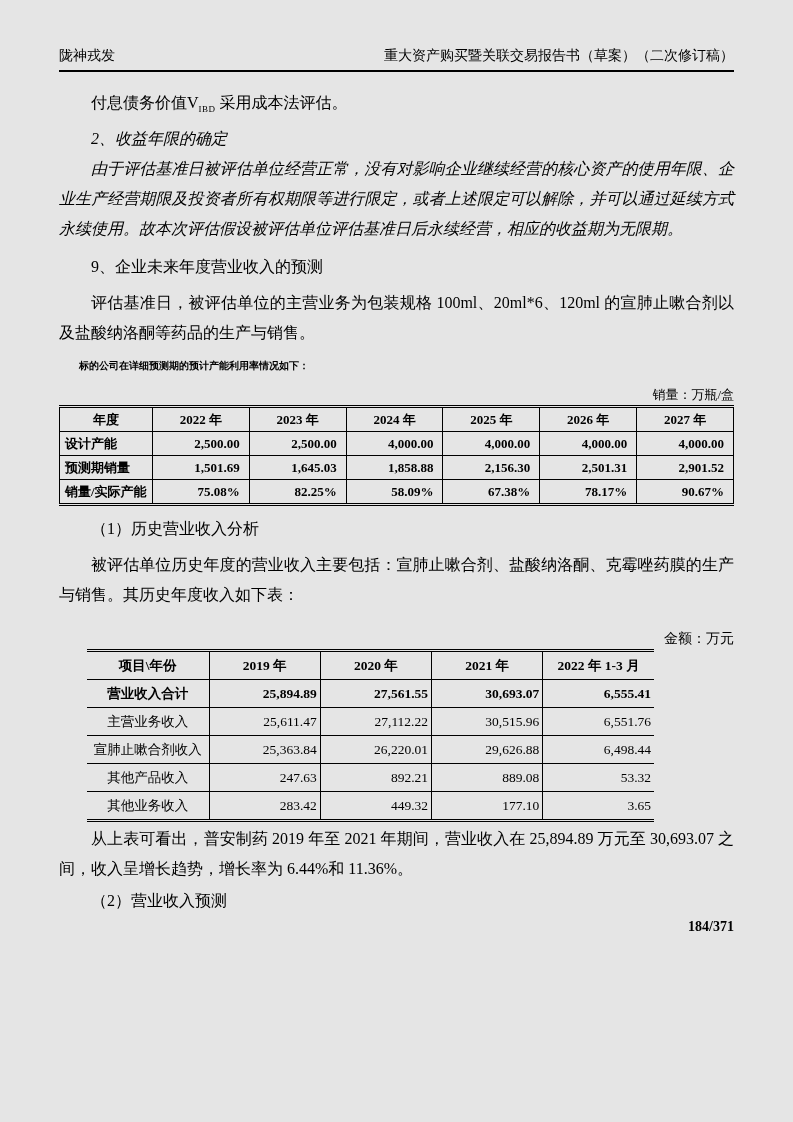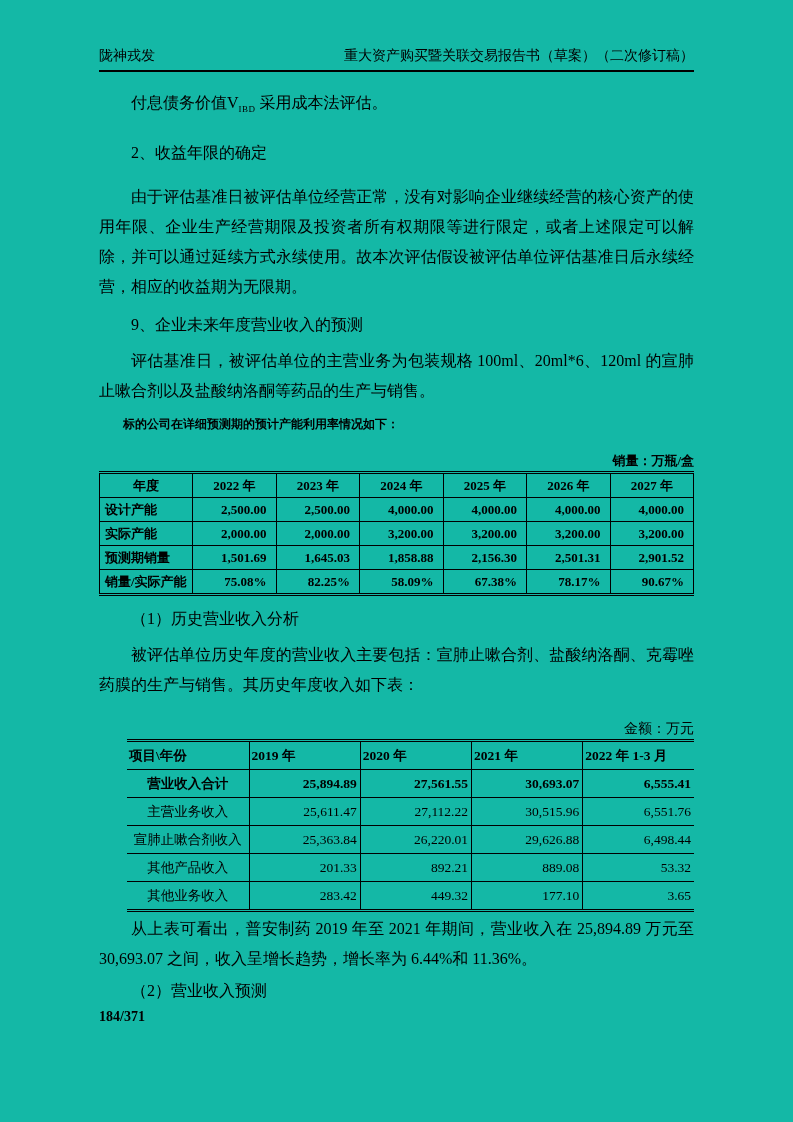--- a/index.html
+++ b/index.html
@@ -1,47 +1,47 @@
 <!DOCTYPE html>
 <html><head>
 <meta charset="utf-8">
 <style>
   html,body { margin:0; padding:0; background:#ffffff; }
   .page {
     position:relative;
     width:793px; height:1122px;
     margin:0 auto;
-    background:#14b8a6;
+    background:#e5e5e5;
     box-sizing:border-box;
-    padding:0 99px;
+    padding:0 59px;
     color:#000;
     font-family:"Liberation Serif","DejaVu Serif",serif;
     overflow:hidden;
   }
   
   .doc-header {
     display:flex; justify-content:space-between; align-items:flex-end;
     padding-top:47px; padding-bottom:5px;
     border-bottom:2px solid #000;
     font-size:14px; line-height:18px;
   }
   
   .para {
     margin:0; font-size:16px; line-height:30px;
     text-align:justify; text-indent:2em;
   }
-  .mt16{margin-top:16px;} .mt14{margin-top:14px;} .mt8{margin-top:8px;}
+  .mt16{margin-top:16px;} .mt14{font-style:italic;} .mt8{margin-top:8px;}
   .mt6{margin-top:6px;} .mt4{margin-top:4px;} .mt2{margin-top:2px;}
   sub.vsub { font-size:9px; vertical-align:-4px; letter-spacing:0.5px; }
   .caption {
-    margin:6px 0 16px; font-size:12px; line-height:24px;
+    margin:6px 0 8px; font-size:10px; line-height:24px;
     font-weight:bold; text-indent:2em; text-align:justify;
   }
   .unit-line { margin:6px 0 1px; font-size:13px; line-height:18px; text-align:right; }
-  .unit-bold { font-weight:bold;text-align:right; }
+  .unit-bold { font-weight:normal;text-align:right; }
   .unit-plain { font-size:14px; margin-top:20px; }
   
   table.t1 {
     width:100%; border-collapse:collapse; table-layout:fixed;
     font-size:13px; font-weight:bold; margin-top:1px;
     border-top:3px double #000; border-bottom:3px double #000;
   }
   table.t1 th, table.t1 td {
     border:1px solid #000; height:19px; padding:2px 6px;
     overflow:hidden; white-space:nowrap;
@@ -56,27 +56,27 @@
     border-collapse:collapse; table-layout:fixed;
     font-size:13.5px;
     border-top:3px double #000; border-bottom:3px double #000;
   }
   table.t2 th, table.t2 td {
     border-top:1px solid #000; height:21px; padding:3px 2px;
     overflow:hidden; white-space:nowrap;
   }
   table.t2 th + th, table.t2 td + td { border-left:1px solid #000; }
   table.t2 col.c-label { width:122px; }
-  table.t2 th { text-align:left; font-weight:bold;font-family:Liberation Serif, serif; }
+  table.t2 th { text-align:center; font-weight:bold;font-family:Liberation Serif, serif; }
   table.t2 td.lbl { text-align:center; }
   table.t2 td.num { text-align:right; padding-right:3px; }
   table.t2 tr.bold-row td { font-weight:bold; }
   
   .page-num {
-    margin-top:2px; text-align:left;
+    margin-top:2px; text-align:right;
     font-size:14px; font-weight:bold; line-height:18px;
   }
 </style>
 </head>
 <body>
 
 <div class="page">
 
   <div class="doc-header">
     <span>陇神戎发</span>
@@ -120,29 +120,20 @@
     </thead>
     <tbody>
       <tr>
         <td class="lbl">设计产能</td>
         <td class="num">2,500.00</td>
         <td class="num">2,500.00</td>
         <td class="num">4,000.00</td>
         <td class="num">4,000.00</td>
         <td class="num">4,000.00</td>
         <td class="num">4,000.00</td>
-      </tr>
-      <tr>
-        <td class="lbl">实际产能</td>
-        <td class="num">2,000.00</td>
-        <td class="num">2,000.00</td>
-        <td class="num">3,200.00</td>
-        <td class="num">3,200.00</td>
-        <td class="num">3,200.00</td>
-        <td class="num">3,200.00</td>
       </tr>
       <tr>
         <td class="lbl">预测期销量</td>
         <td class="num">1,501.69</td>
         <td class="num">1,645.03</td>
         <td class="num">1,858.88</td>
         <td class="num">2,156.30</td>
         <td class="num">2,501.31</td>
         <td class="num">2,901.52</td>
       </tr>
@@ -198,21 +189,21 @@
       </tr>
       <tr>
         <td class="lbl">宣肺止嗽合剂收入</td>
         <td class="num">25,363.84</td>
         <td class="num">26,220.01</td>
         <td class="num">29,626.88</td>
         <td class="num">6,498.44</td>
       </tr>
       <tr>
         <td class="lbl">其他产品收入</td>
-        <td class="num">201.33</td>
+        <td class="num">247.63</td>
         <td class="num">892.21</td>
         <td class="num">889.08</td>
         <td class="num">53.32</td>
       </tr>
       <tr>
         <td class="lbl">其他业务收入</td>
         <td class="num">283.42</td>
         <td class="num">449.32</td>
         <td class="num">177.10</td>
         <td class="num">3.65</td>

